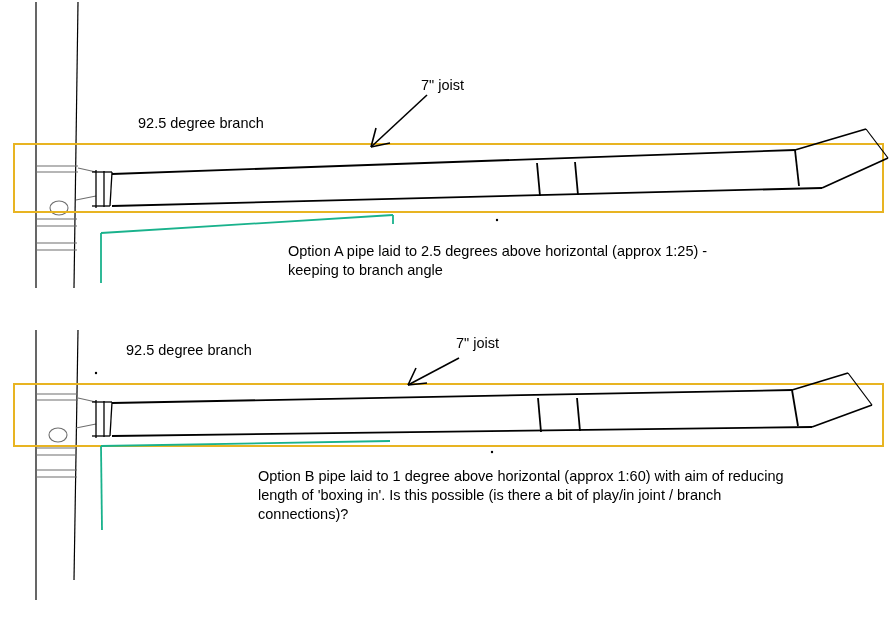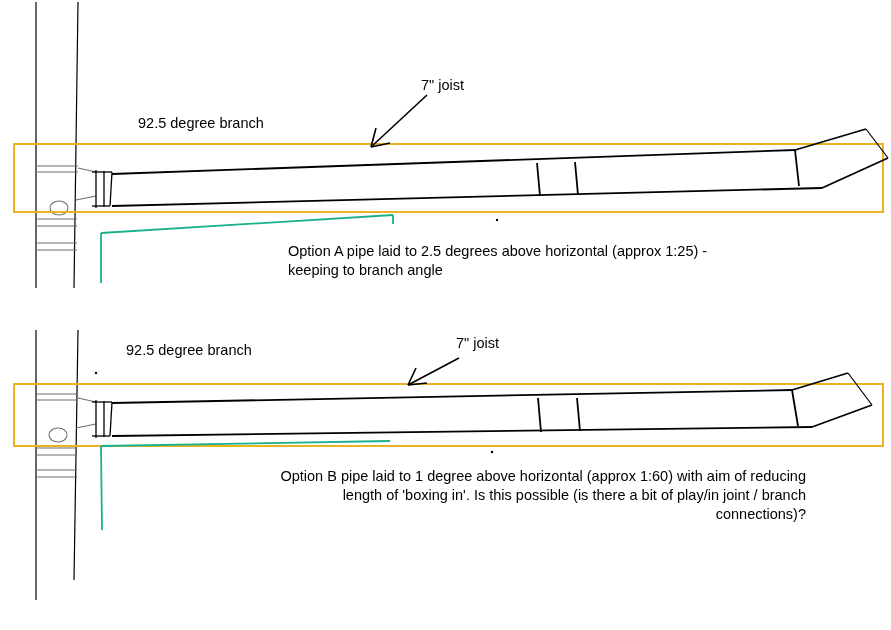--- a/index.html
+++ b/index.html
@@ -147,15 +147,15 @@
   <div class="lbl" style="left:421px; top:76px;">7" joist</div>
 
   <div class="lbl" style="left:138px; top:114px;">92.5 degree branch</div>
 
   <div class="lbl multi" style="left:258px; top:242px; width:430px;margin-left:30px;">Option A pipe laid to 2.5 degrees above horizontal (approx 1:25) - keeping to branch angle</div>
 
   <div class="lbl" style="left:456px; top:334px;">7" joist</div>
 
   <div class="lbl" style="left:126px; top:341px;">92.5 degree branch</div>
 
-  <div class="lbl multi" style="left:258px; top:467px; width:548px;text-align:right;">Option B pipe laid to 1 degree above horizontal (approx 1:60) with aim of reducing length of 'boxing in'. Is this possible (is there a bit of play/in joint / branch connections)?</div>
+  <div class="lbl multi" style="left:258px; top:467px; width:548px;">Option B pipe laid to 1 degree above horizontal (approx 1:60) with aim of reducing length of 'boxing in'. Is this possible (is there a bit of play/in joint / branch connections)?</div>
 
 </div>
 
 </body></html>

